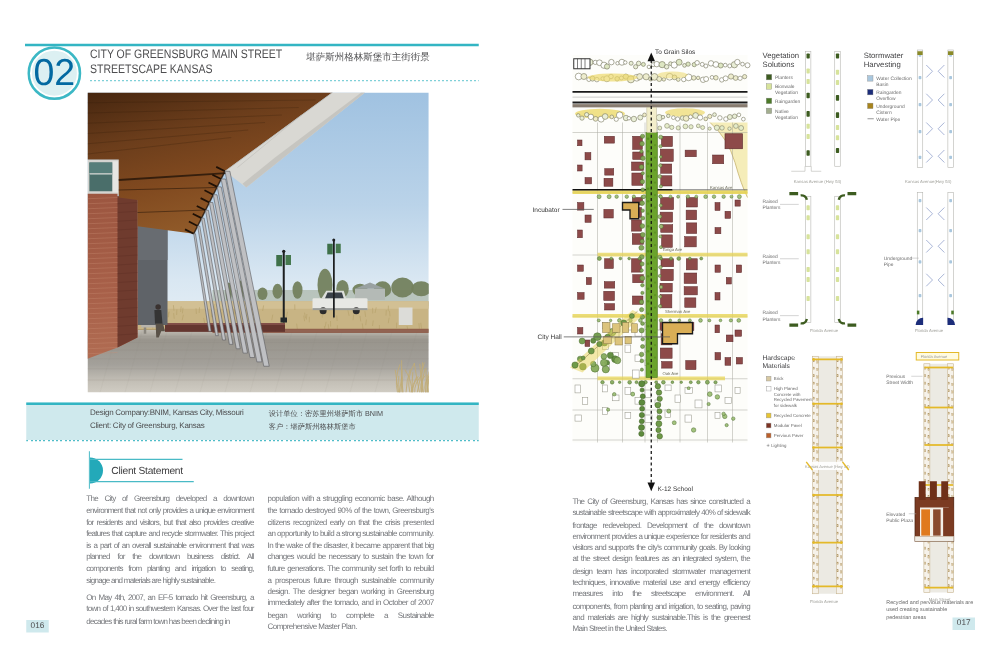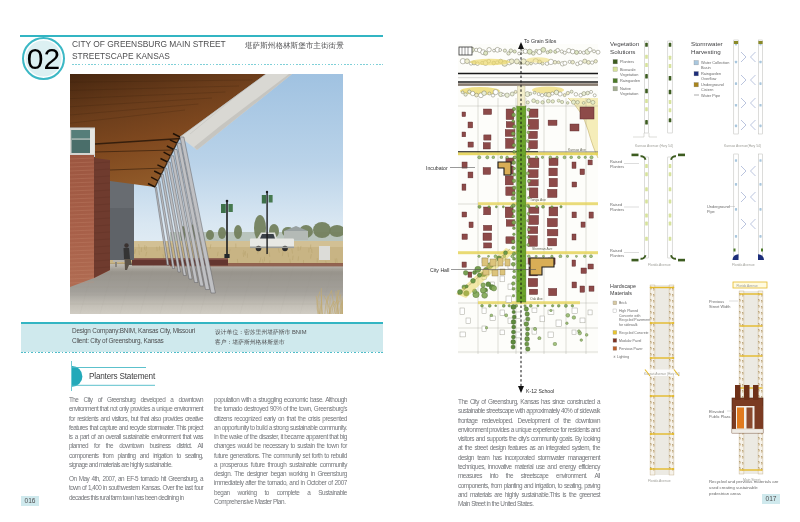--- a/index.html
+++ b/index.html
@@ -3,21 +3,21 @@
 <style>
 html,body{margin:0;padding:0;}
 body{width:800px;height:522px;background:#ffffff;font-family:"Liberation Sans",sans-serif;position:relative;overflow:hidden;}
 .abs{position:absolute;}
 .just{text-align:justify;text-justify:inter-word;}
 </style></head><body>
 
 <div class="abs" style="left:20px;top:35px;width:363px;height:2px;background:#33b5c3;"></div>
 
 <div class="abs" style="left:22px;top:36.5px;width:39px;height:39px;border-radius:50%;background:#dcf0f2;border:2px solid #3cb8c5;box-shadow:inset 0 0 0 1.5px #ffffff;"></div>
-<div class="abs" style="left:22px;top:37.5px;width:43px;height:41px;font-size:30px;color:#000000;text-align:center;line-height:41px;">02</div>
+<div class="abs" style="left:22px;top:37.5px;width:43px;height:41px;font-size:30px;color:#0369a1;text-align:center;line-height:41px;">02</div>
 
 <div class="abs" style="left:72px;top:37.5px;width:220px;font-size:9.9px;line-height:12.2px;color:#4e4e50;transform:scaleX(0.85);transform-origin:left top;white-space:nowrap;">CITY OF GREENSBURG MAIN STREET<br>STREETSCAPE KANSAS</div>
 
 <div class="abs" style="left:245px;top:41px;font-size:7.6px;color:#4e4e50;font-weight:normal;">堪萨斯州格林斯堡市主街街景</div>
 
 <div class="abs" style="left:72px;top:64px;width:311px;height:1px;background:repeating-linear-gradient(90deg,#7fd0d8 0 1.6px,rgba(255,255,255,0) 1.6px 3.2px);"></div>
 
 <svg class="abs" style="left:70px;top:74px;" width="273" height="240" viewBox="0 0 273 240">
     <defs>
       <linearGradient id="sky" x1="0" y1="0" x2="0" y2="1">
@@ -330,21 +330,21 @@
 <div class="abs" style="left:72px;top:326px;font-size:6.4px;letter-spacing:-0.2px;line-height:10px;color:#4d4d4f;">Design Company:BNIM, Kansas City, Missouri<br>Client: City of Greensburg, Kansas</div>
 
 <div class="abs" style="left:215px;top:326.5px;font-size:5.8px;line-height:10px;color:#4d4d4f;">设计单位：密苏里州堪萨斯市 BNIM<br>客户：堪萨斯州格林斯堡市</div>
 
 <svg class="abs" style="left:60px;top:358px;" width="120" height="36" viewBox="0 0 120 36">
 <line x1="11.5" y1="3" x2="11.5" y2="33" stroke="#49bac6" stroke-width="0.8"></line>
 <path d="M12 8 A 10.4 10.4 0 0 1 12 28.8 Z" fill="#23a9b9"></path>
 <line x1="12" y1="9.5" x2="86" y2="9.5" stroke="#49bac6" stroke-width="0.9"></line>
 <line x1="12" y1="27.3" x2="95" y2="27.3" stroke="#49bac6" stroke-width="0.9"></line>
 </svg>
-<div class="abs" style="left:89px;top:371.5px;font-size:8.2px;letter-spacing:-0.2px;color:#404042;">Planters Statement</div>
+<div class="abs" style="left:89px;top:371.5px;font-size:8.2px;letter-spacing:-0.2px;color:#404042;">Client Statement</div>
 
 <div class="abs just" style="left:69px;top:395px;width:134px;font-size:6.4px;line-height:9.25px;color:#74767a;letter-spacing:-0.55px;">
     <div>The City of Greensburg developed a downtown environment that not only provides a unique environment for residents and visitors, but that also provides creative features that capture and recycle stormwater. This project is a part of an overall sustainable environment that was planned for the downtown business district. All components from planting and irrigation to seating, signage and materials are highly sustainable.</div>
     <div style="margin-top:5px;">On May 4th, 2007, an EF-5 tornado hit Greensburg, a town of 1,400 in southwestern Kansas. Over the last four decades this rural farm town has been declining in</div>
   </div>
 
 <div class="abs just" style="left:214px;top:395px;width:133px;font-size:6.4px;line-height:9.25px;color:#74767a;letter-spacing:-0.42px;">population with a struggling economic base. Although the tornado destroyed 90% of the town, Greensburg's citizens recognized early on that the crisis presented an opportunity to build a strong sustainable community. In the wake of the disaster, it became apparent that big changes would be necessary to sustain the town for future generations. The community set forth to rebuild a prosperous future through sustainable community design. The designer began working in Greensburg immediately after the tornado, and in October of 2007 began working to complete a Sustainable Comprehensive Master Plan.</div>
 
 <div class="abs" style="left:21px;top:496px;width:18px;height:9.5px;background:#cfe9ed;font-size:6.6px;color:#4d4d4f;text-align:center;line-height:9.5px;">016</div>
 

